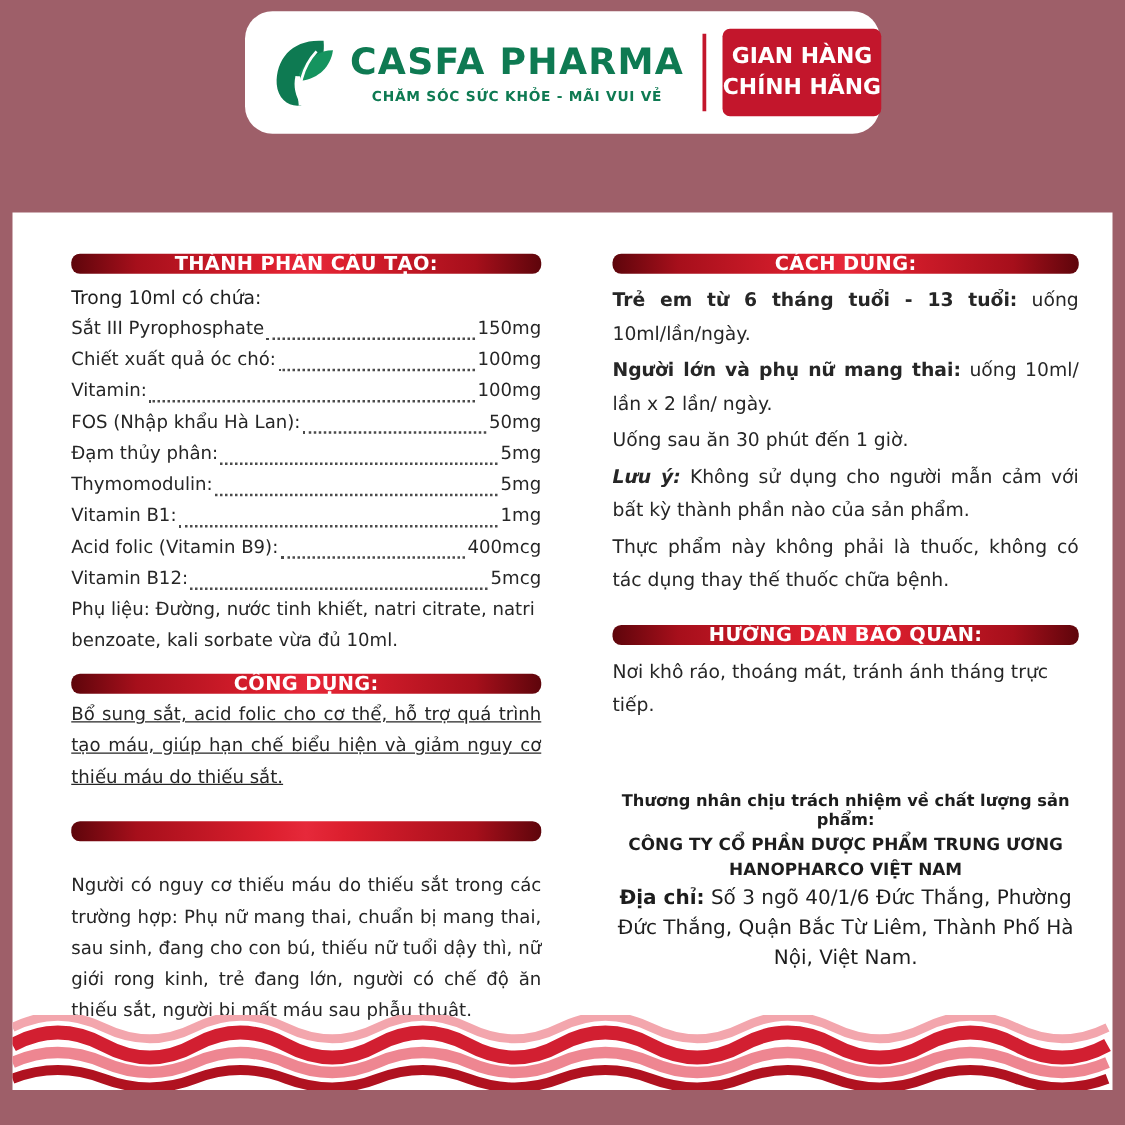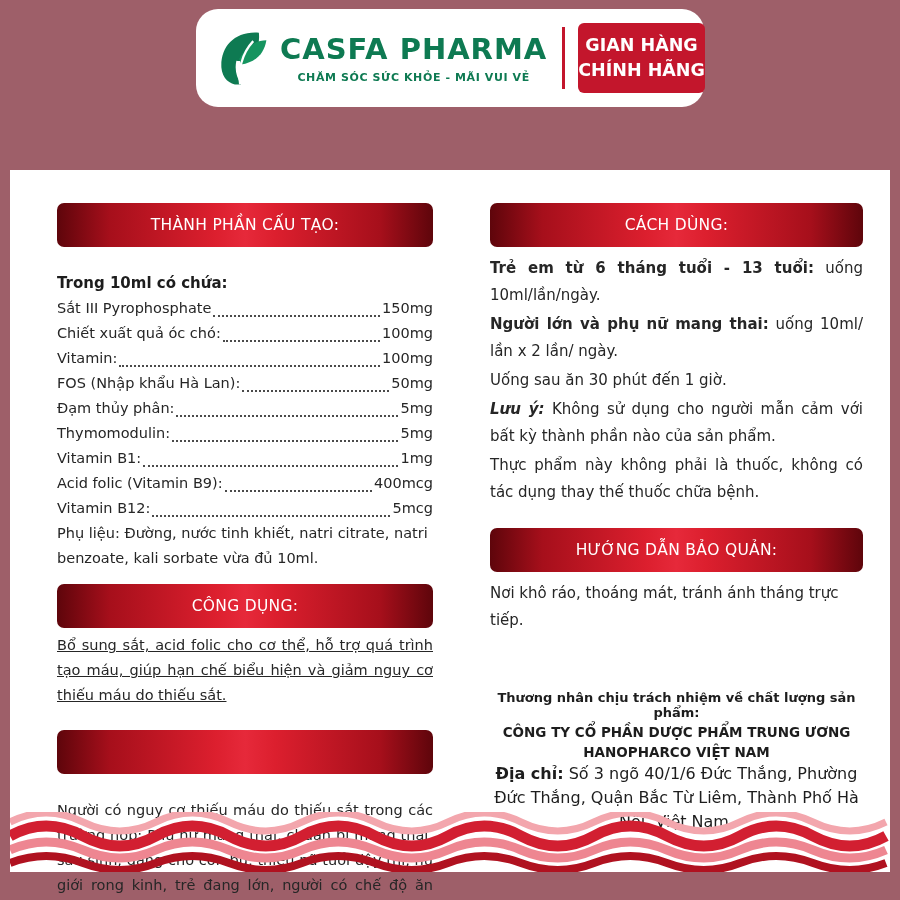--- a/index.html
+++ b/index.html
@@ -25,27 +25,27 @@
   
   .card {
     position:absolute; left:10px; right:10px; top:170px; bottom:28px;
     background:#ffffff;
   }
   .col { position:absolute; top:33px; }
   .col-left  { left:47px;  width:376px; }
   .col-right { left:480px; width:373px; }
 
   .banner {
-    height:44px; border-radius:7px; display:flex; align-items:center; justify-content:center;
-    color:#ffffff; font-weight:normal; font-size:15.5px; letter-spacing:0.3px;
+    height:16px; border-radius:7px; display:flex; align-items:center; justify-content:center;
+    color:#ffffff; font-weight:bold; font-size:15.5px; letter-spacing:0.3px;
     background:linear-gradient(90deg,#5e050b 0%,#a60f1b 14%,#dc1f2e 42%,#e6293a 50%,#dc1f2e 58%,#a60f1b 86%,#5e050b 100%);
   }
 
   .body-text { color:#262626; font-size:14.5px; line-height:25px; }
-  .intro { font-weight:bold; font-size:15px; color:#1d1d1d; margin-top:24px; line-height:25px; }
+  .intro { font-weight:normal; font-size:15px; color:#1d1d1d; margin-top:7px; line-height:25px; }
 
   .ing-row { display:flex; align-items:baseline; font-size:14.5px; color:#262626; line-height:25px; }
   .ing-row .dots { flex:1; border-bottom:2px dotted #4a4a4a; margin:0 2px 4px; align-self:flex-end; }
   .ing-row .val { white-space:nowrap; }
 
   .just { text-align:justify; }
   .para { margin-top:5px;text-decoration:underline; }
   .rt-para { color:#262626; font-size:15px; line-height:27px; text-align:justify; margin-top:2px; }
   .rt-para b { font-weight:bold; }
   .note-label { font-style:italic; font-weight:bold; }

